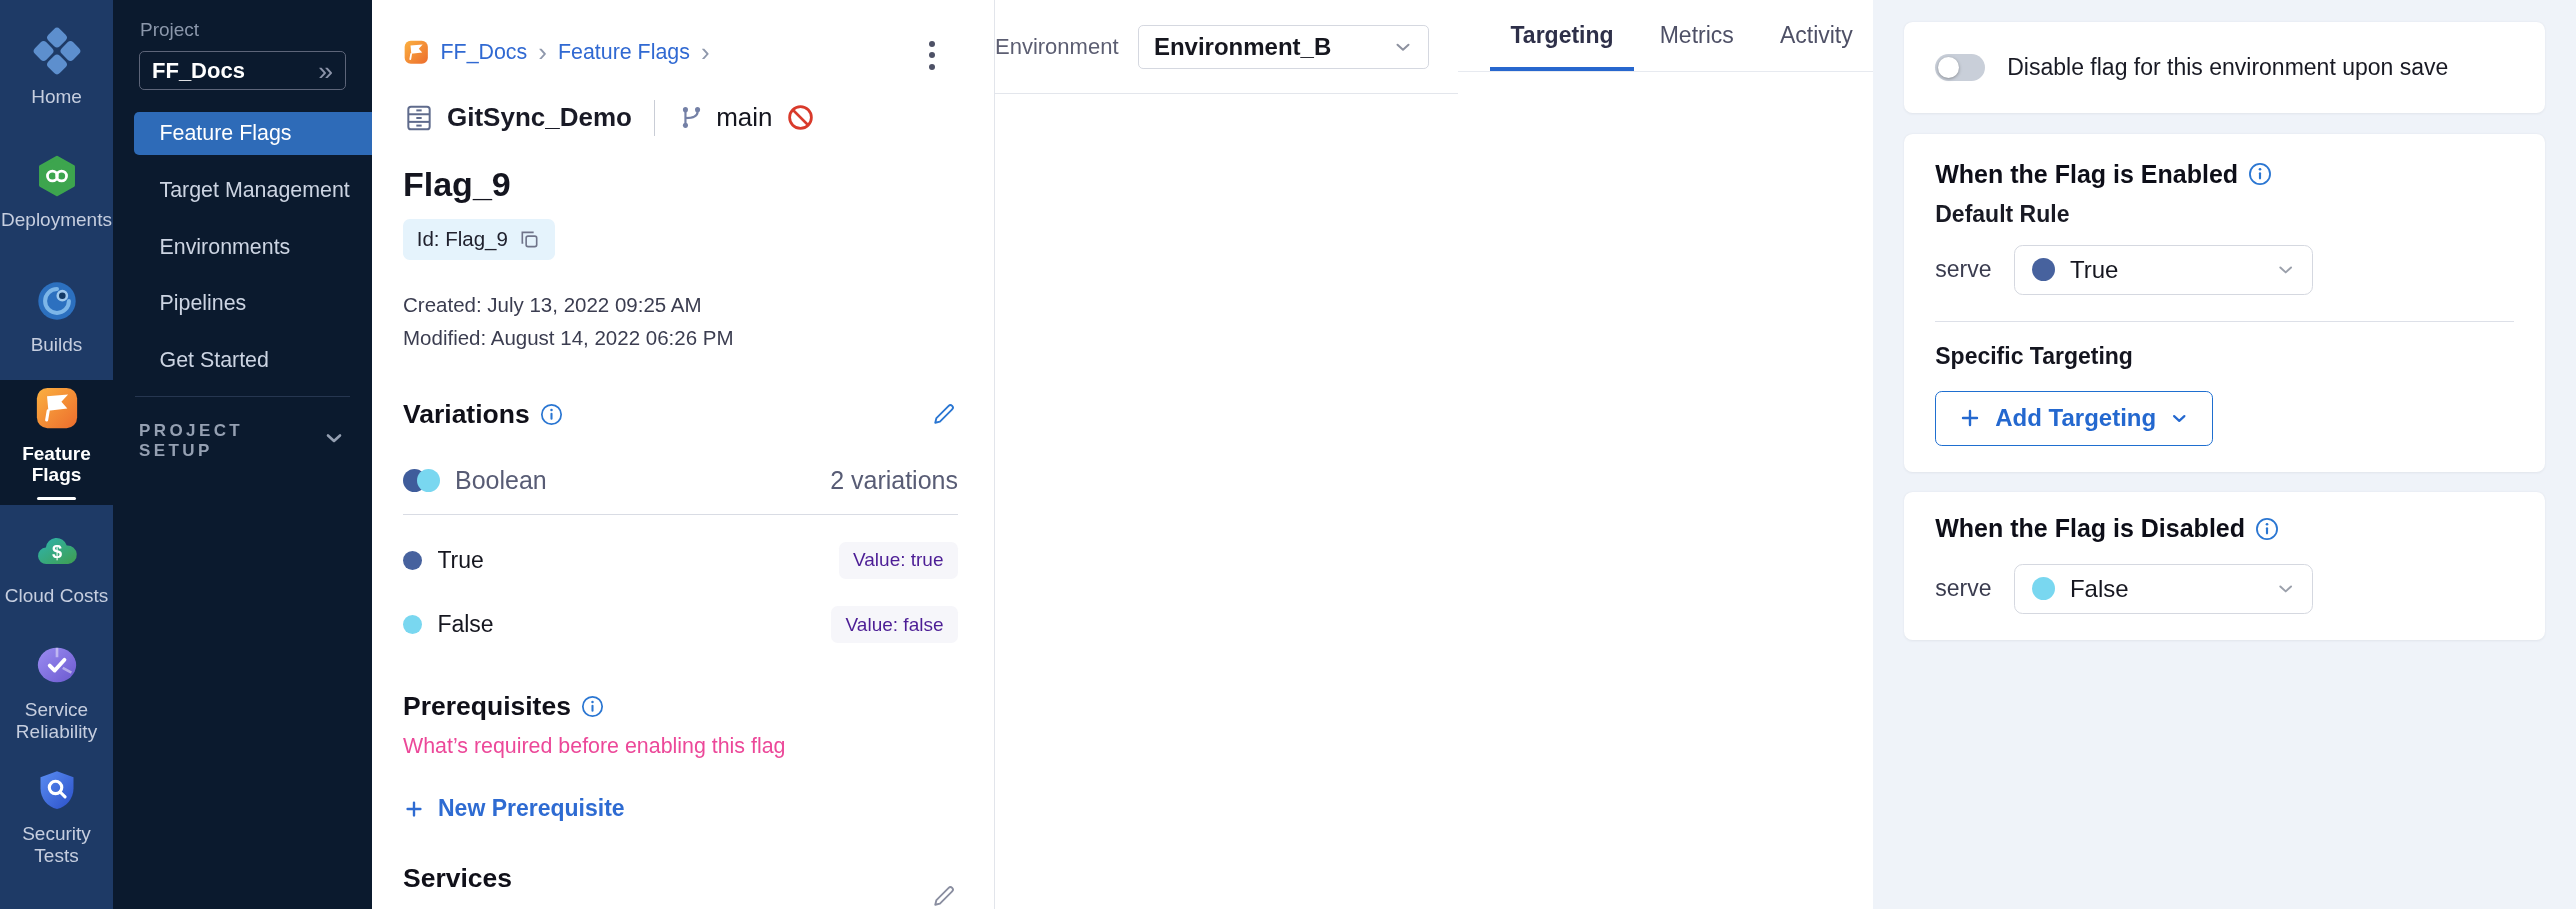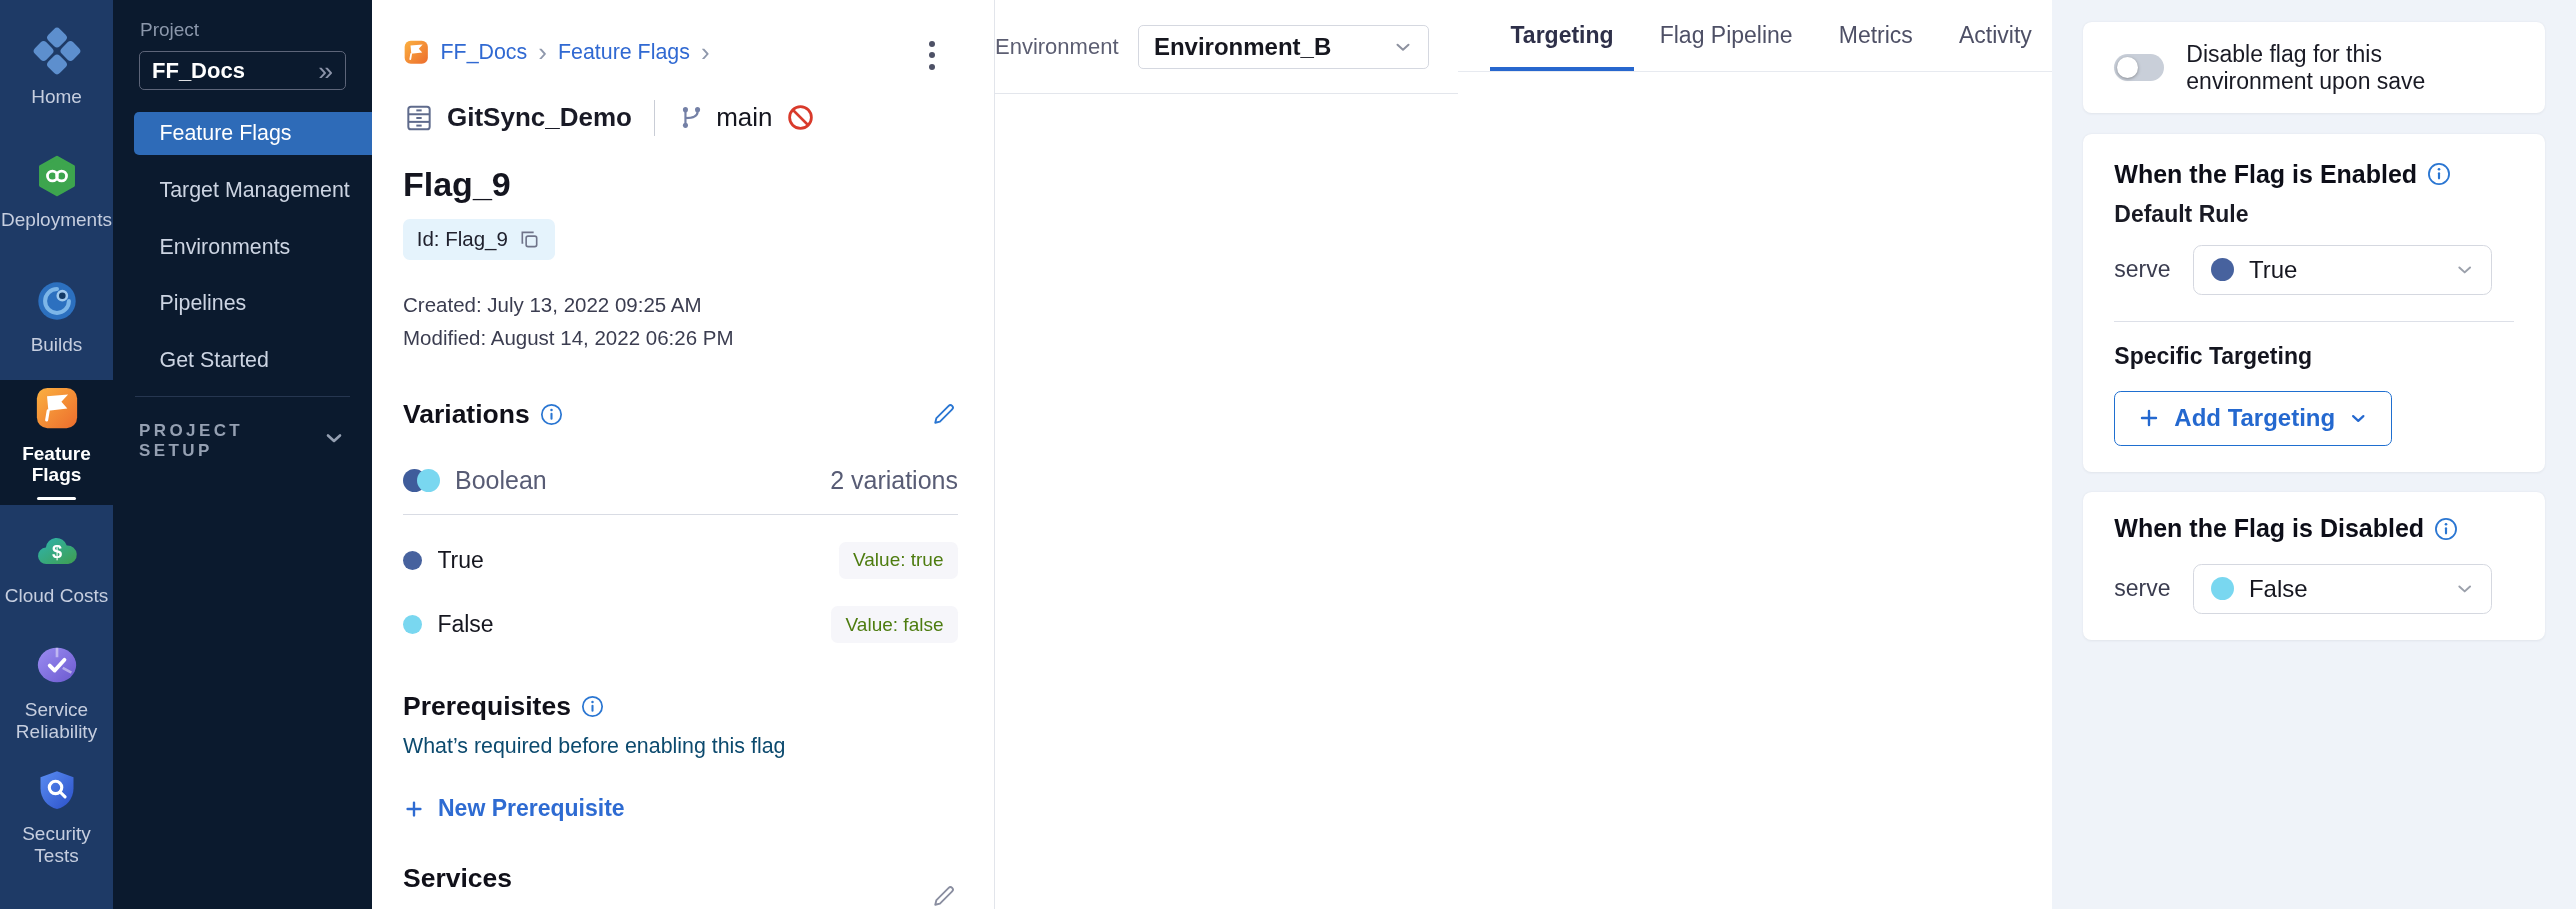--- a/index.html
+++ b/index.html
@@ -51,22 +51,22 @@
   .sechead .pright { margin-left:auto; display:flex; cursor:pointer; }
   .mt52 { margin-top:44px; } .mt56 { margin-top:48px; } .mt48 { margin-top:41px; }
   .boolrow { margin-top:36px; display:flex; align-items:center; font-size:25px; color:#585c75; }
   .bdots { display:flex; margin-right:15.4px; }
   .bdot { width:23px; height:23px; border-radius:50%; }
   .bdot + .bdot { margin-left:-9.4px; }
   .varcount { margin-left:auto; }
   .vardiv { margin-top:19px; height:0.9px; background:#d9dce4; }
   .varrow { margin-top:27px; display:flex; align-items:center; gap:15.4px; font-size:23px; color:#15161f; }
   .vdot { width:19px; height:19px; border-radius:50%; flex:none; }
-  .valchip { margin-left:auto; background:#f6f6fa; border-radius:6.8px; padding:7.7px 14.5px; font-size:19px; color:#4d7c0f; }
-  .secdesc { margin-top:12px; font-size:21.4px; color:#0c4a6e; }
+  .valchip { margin-left:auto; background:#f6f6fa; border-radius:6.8px; padding:7.7px 14.5px; font-size:19px; color:#4c1d95; }
+  .secdesc { margin-top:12px; font-size:21.4px; color:#ec4899; }
   .addlink { margin-top:36px; display:flex; align-items:center; gap:13px; color:#2e6bd2;
     font-size:23px; font-weight:600; cursor:pointer; width:fit-content; }
   .svcblock { display:flex; align-items:center; }
   .svcblock .pright { margin-left:auto; cursor:pointer; }
 
   
   .envp { flex:1; display:flex; flex-direction:row; background:#fff; min-width:0; }
   .env-head { height:94px; flex:none; border-bottom:0.9px solid #e3e6ec; display:flex; align-items:center;
     justify-content:flex-end; padding-right:29px; gap:19px; }
   .env-label { font-size:22px; color:#5c5e72; }
@@ -395,23 +395,20 @@
             </svg>
         </span>
       </div>
     </div>
 
     <div class="tabs">
       <div class="tab active">
           <span>Targeting</span>
         </div>
       <div class="tab">
-          <span>Flag Pipeline</span>
-        </div>
-      <div class="tab">
           <span>Metrics</span>
         </div>
       <div class="tab">
           <span>Activity</span>
         </div>
     </div>
 
     <div class="env-content">
       <div class="card toggle-card">
         <div class="switch">

